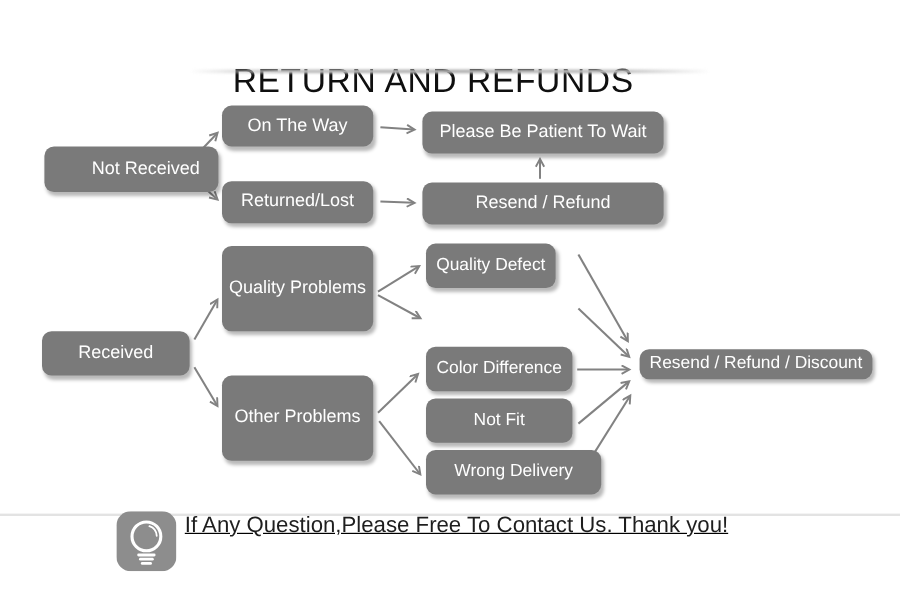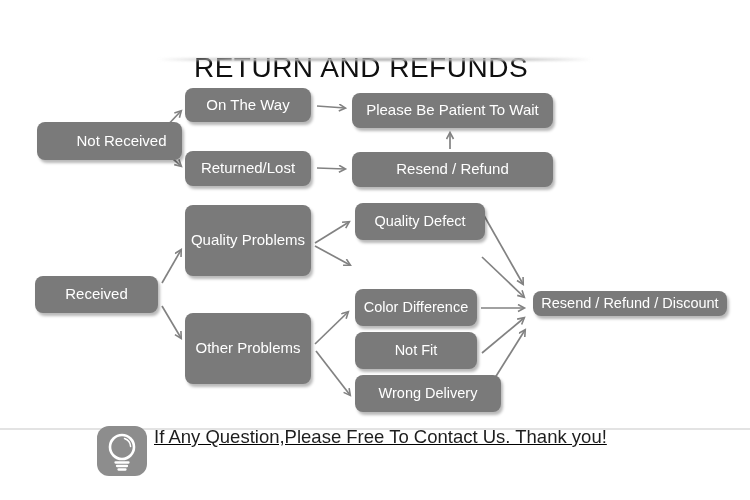--- a/index.html
+++ b/index.html
@@ -51,21 +51,21 @@
   }
   .node.small{font-size:14.5px;}
   #n-not-received{left:37px;top:122px;width:121px;height:38px;padding-left:24px;}
   #n-on-the-way{left:185px;top:88px;width:126px;height:34px;}
   #n-returned-lost{left:185px;top:151px;width:126px;height:35px;}
   #n-please-wait{left:352px;top:93px;width:201px;height:35px;}
   #n-resend-refund{left:352px;top:152px;width:201px;height:35px;}
   #n-quality-problems{left:185px;top:205px;width:126px;height:71px;}
   #n-received{left:35px;top:276px;width:123px;height:37px;}
   #n-other-problems{left:185px;top:313px;width:126px;height:71px;}
-  #n-quality-defect{left:355px;top:203px;width:130px;height:37px;}
+  #n-quality-defect{left:355px;top:203px;width:108px;height:37px;}
   #n-damage{left:355px;top:246px;width:122px;height:37px;}
   #n-color-difference{left:355px;top:289px;width:122px;height:37px;}
   #n-not-fit{left:355px;top:332px;width:122px;height:37px;}
   #n-wrong-delivery{left:355px;top:375px;width:146px;height:37px;}
   #n-resend-refund-discount{left:533px;top:291px;width:194px;height:25px;}
   .footer-sep{
     position:absolute;left:0;top:428px;width:750px;height:2px;
     background:var(--divider);
   }
   .footer{

